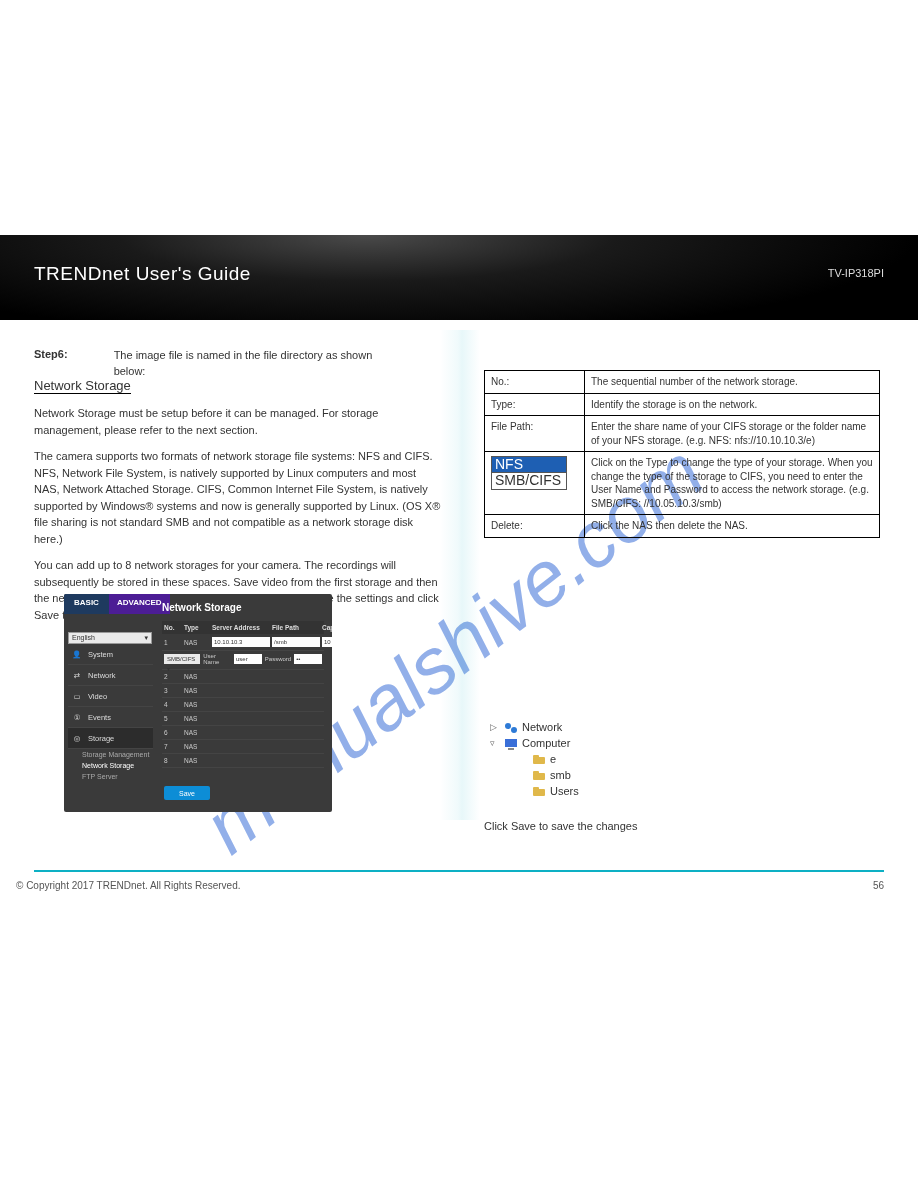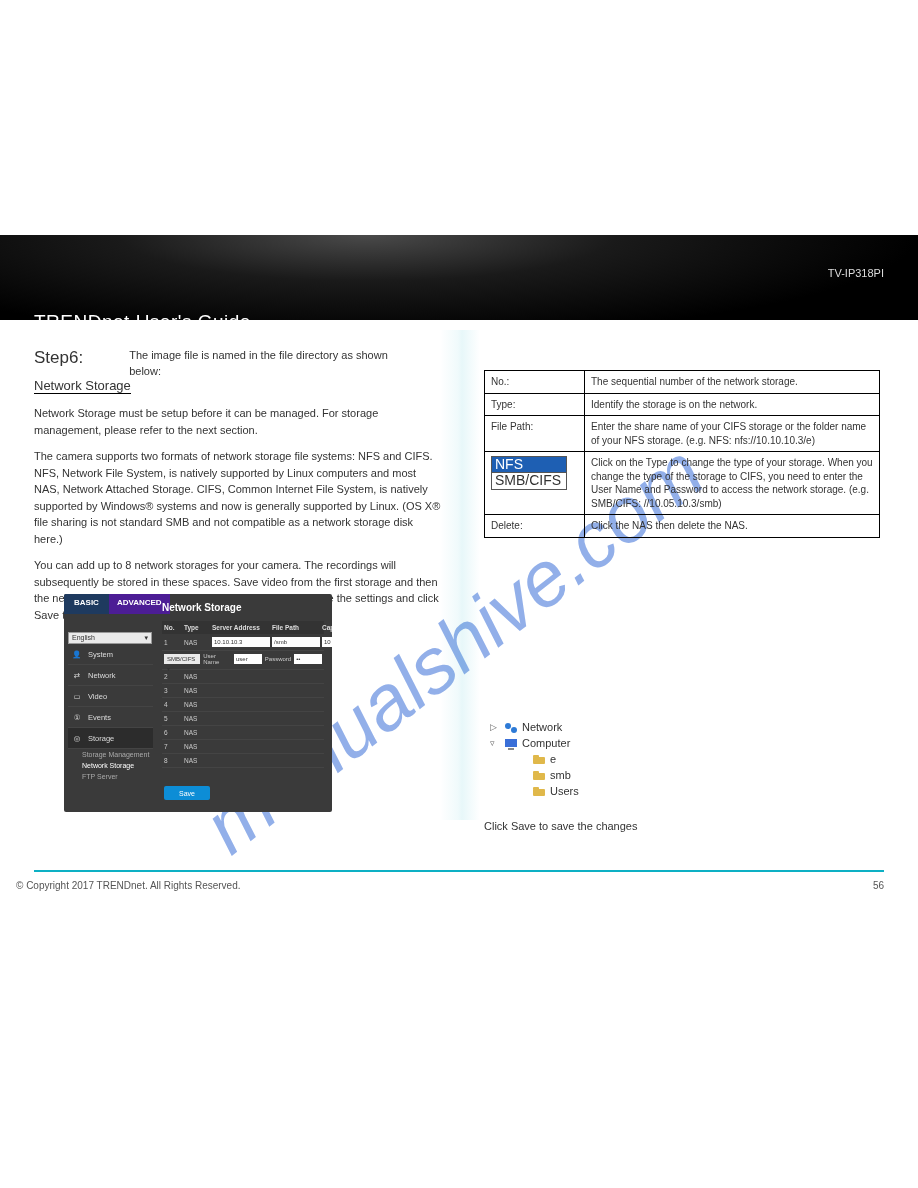--- a/index.html
+++ b/index.html
@@ -22,21 +22,20 @@
     background: radial-gradient(ellipse 60% 120% at 40% 0%, #4a4a4a 0%, #1a1a1a 45%, #000 100%);
   }
   .banner-title {
     position: absolute;
     left: 34px;
     top: 28px;
     color: #fff;
     font-size: 19px;
     font-weight: 400;
     letter-spacing: 0.5px;
-    margin-top: 48px;
   }
   .banner-right {
     position: absolute;
     right: 34px;
     top: 32px;
     color: #ddd;
     font-size: 11px;
     margin-left: 9px;
   }
 
@@ -45,22 +44,22 @@
     position: absolute;
     left: 34px;
     top: 348px;
     right: 34px;
     height: 16px;
     display: flex;
     align-items: flex-start;
     gap: 18px;
   }
   .step-label {
-    font-size: 17px;
-    font-weight: 400;
+    font-size: 11px;
+    font-weight: 700;
     white-space: nowrap;
   }
   .step-body {
     font-size: 11px;
     line-height: 1.45;
     max-width: 260px;
     margin-left: 28px;
   }
 
   .section-underline {

